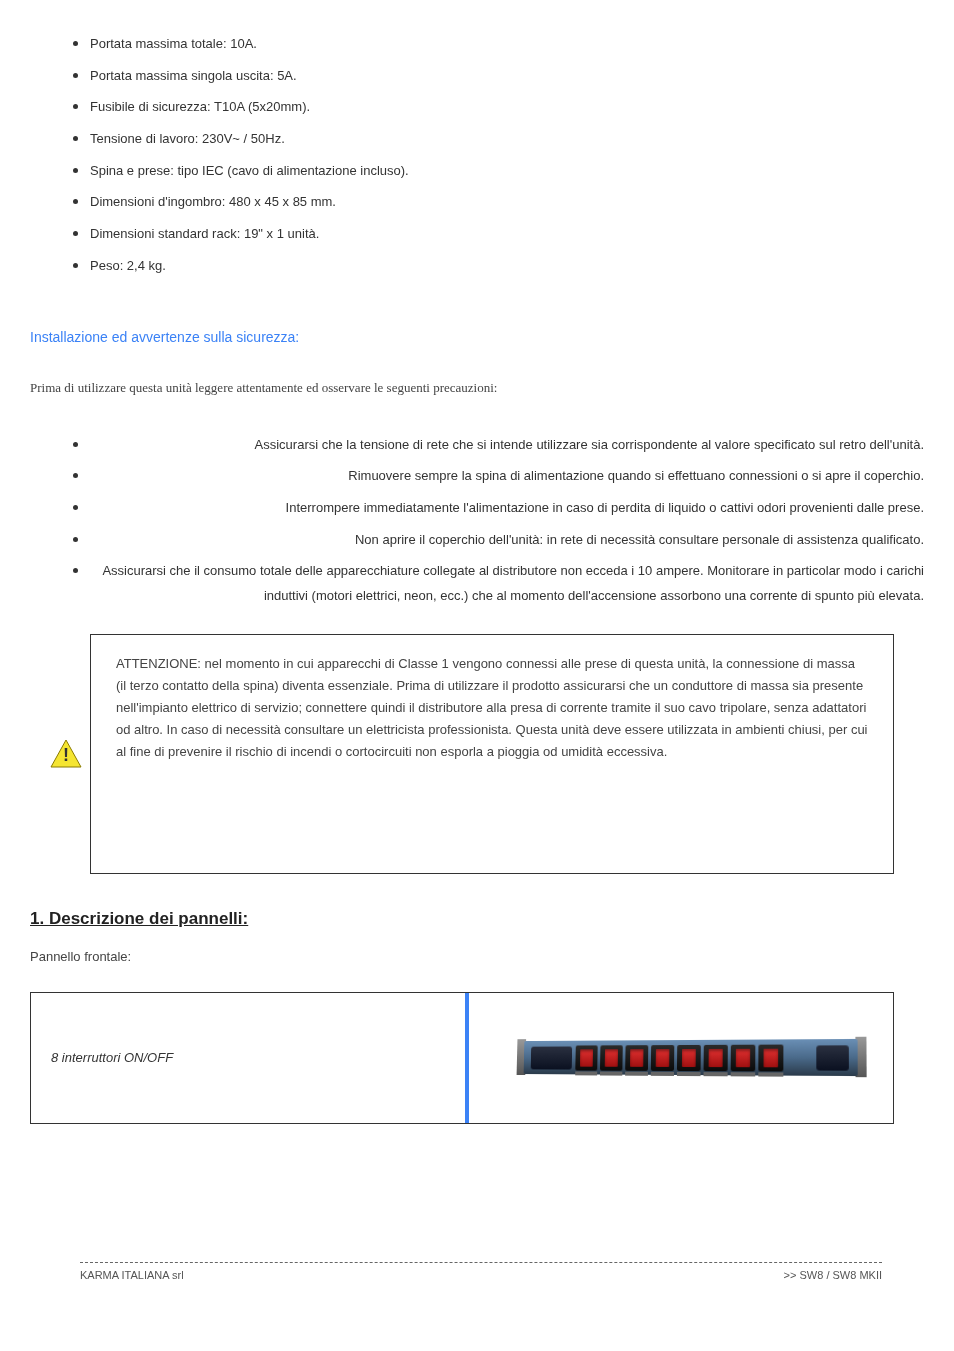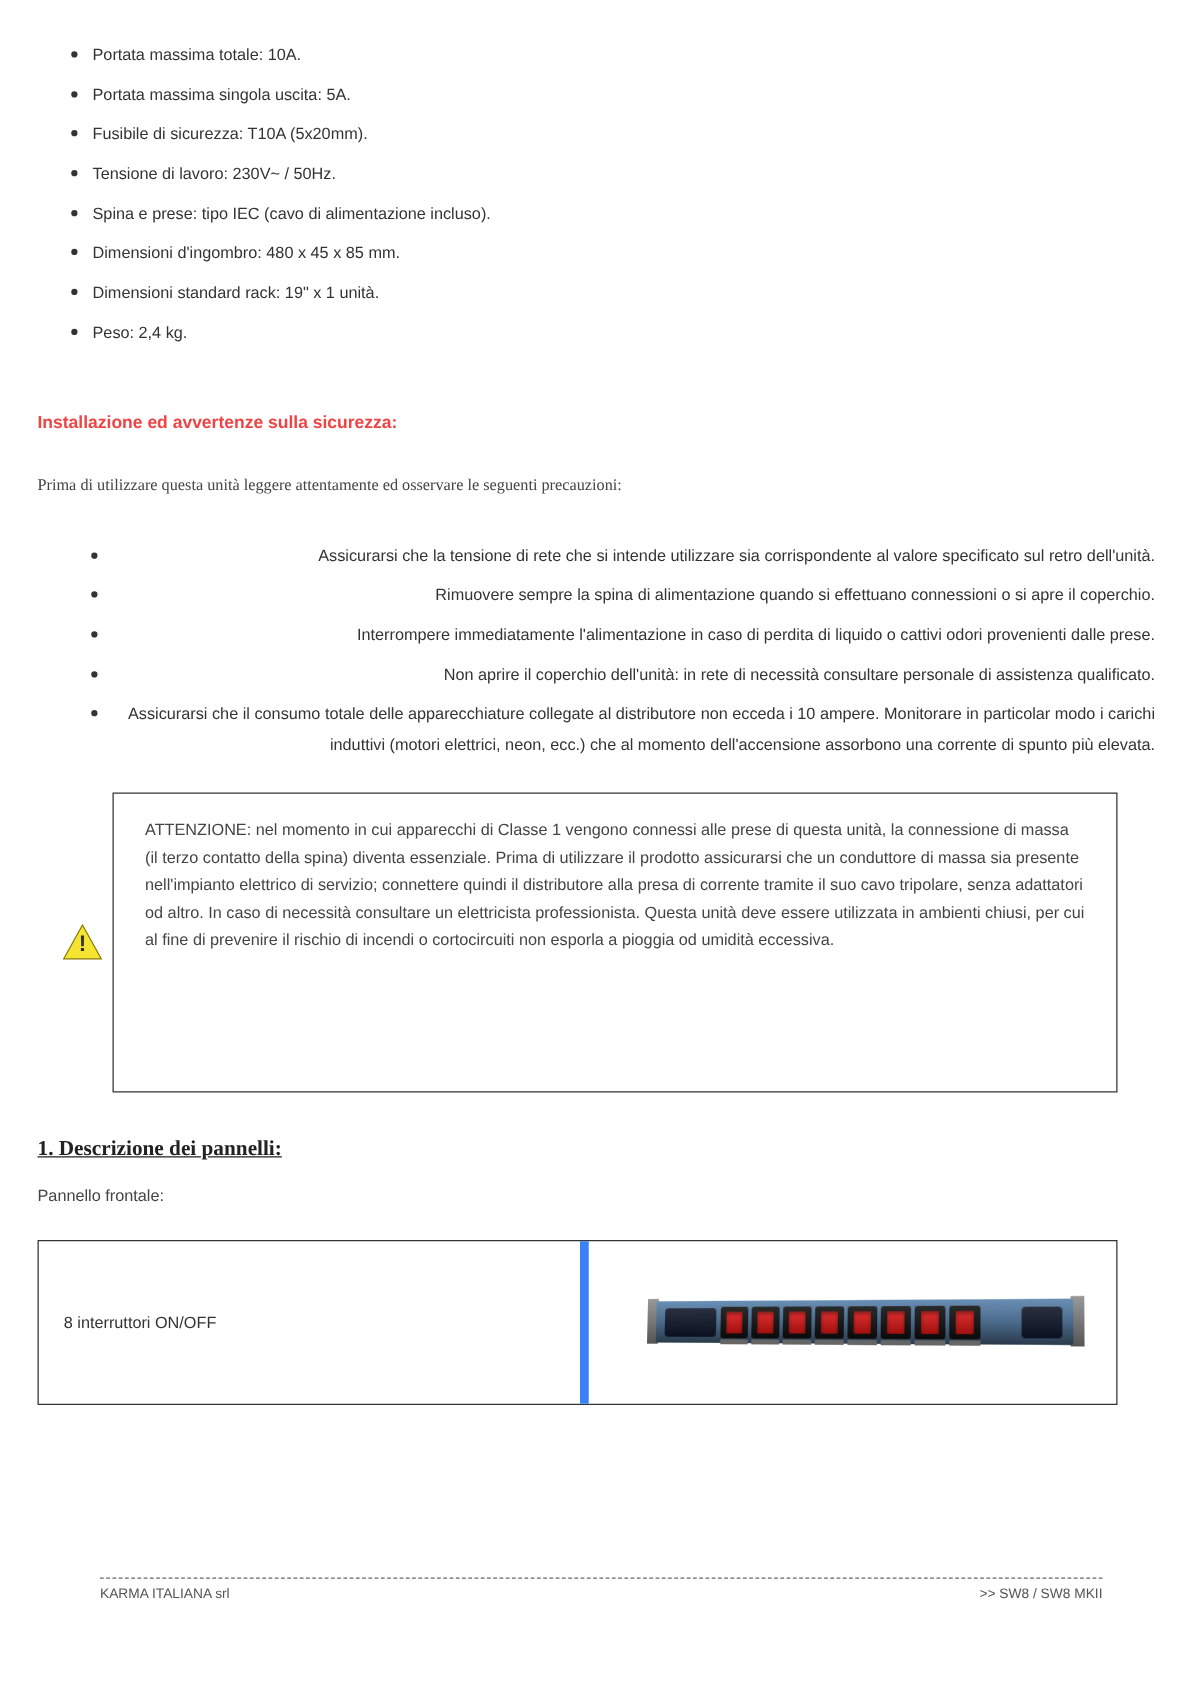--- a/index.html
+++ b/index.html
@@ -12,21 +12,21 @@
       font-family: Arial, sans-serif;
       background: #ffffff;
       width: 954px;
       min-height: 1351px;
       position: relative;
       padding: 20px 30px;
     }
     
     .bullet-list {
       list-style: disc;
-      margin-left: 44px;
+      margin-left: 60px;
       margin-top: 5px;
     }
     
     .bullet-list li {
       font-size: 13px;
       line-height: 1.9;
       color: #333;
     }
     
     .bullet-list li::marker {
@@ -66,45 +66,45 @@
     }
     
     .section-heading {
       margin-top: 35px;
       margin-left: 0;
       font-size: 17px;
       font-weight: bold;
       text-decoration: underline;
       color: #222;
       padding-bottom: 15px;
-      font-family: Liberation Serif, serif;
     }
     
     .section-subtext {
       font-size: 13px;
       color: #444;
       margin-top: 5px;
       margin-bottom: 28px;
     }
     
     .product-table {
       display: flex;
       border: 1px solid #333;
       margin-right: 30px;
     }
     
     .product-table-left {
       flex: 1;
-      border-right: 7px solid #3b82f6;
+      border-right: 4px solid #3b82f6;
       padding: 20px;
       display: flex;
       align-items: center;
       font-size: 13px;
       color: #333;
       min-height: 130px;
+      font-style: italic;
     }
     
     .product-table-right {
       flex: 1;
       padding: 15px;
       display: flex;
       align-items: center;
       justify-content: center;
     }
     
@@ -225,21 +225,21 @@
   <li>Tensione di lavoro: 230V~ / 50Hz.</li>
   <li>Spina e prese: tipo IEC (cavo di alimentazione incluso).</li>
   <li>Dimensioni d'ingombro: 480 x 45 x 85 mm.</li>
   <li>Dimensioni standard rack: 19" x 1 unità.</li>
   <li>Peso: 2,4 kg.</li>
 </ul>
 
 <div class="spacer-medium"></div>
 
 <div style="margin-left:0;">
-  <div style="font-size:14px; font-weight:bold; color:#ef4444;">Installazione ed avvertenze sulla sicurezza:</div>
+  <div style="font-size:14px; font-weight:normal; color:#3b82f6;">Installazione ed avvertenze sulla sicurezza:</div>
   <div class="spacer-small"></div>
   <div style="font-size:13px; color:#444;font-family:Liberation Serif, serif;">Prima di utilizzare questa unità leggere attentamente ed osservare le seguenti precauzioni:</div>
 </div>
 
 <div style="height:25px;"></div>
 
 <ul class="bullet-list" style="margin-left:60px;text-align:right;">
   <li>Assicurarsi che la tensione di rete che si intende utilizzare sia corrispondente al valore specificato sul retro dell'unità.</li>
   <li>Rimuovere sempre la spina di alimentazione quando si effettuano connessioni o si apre il coperchio.</li>
   <li>Interrompere immediatamente l'alimentazione in caso di perdita di liquido o cattivi odori provenienti dalle prese.</li>

